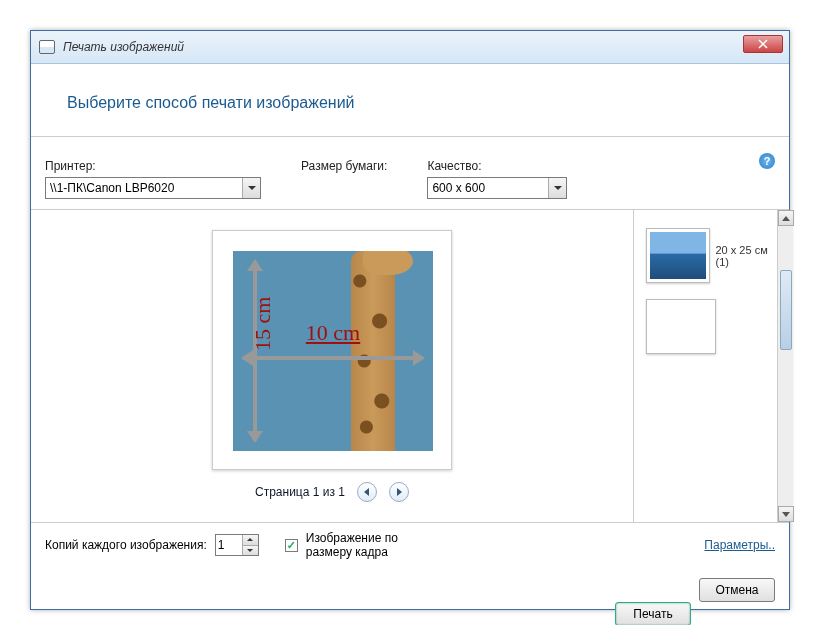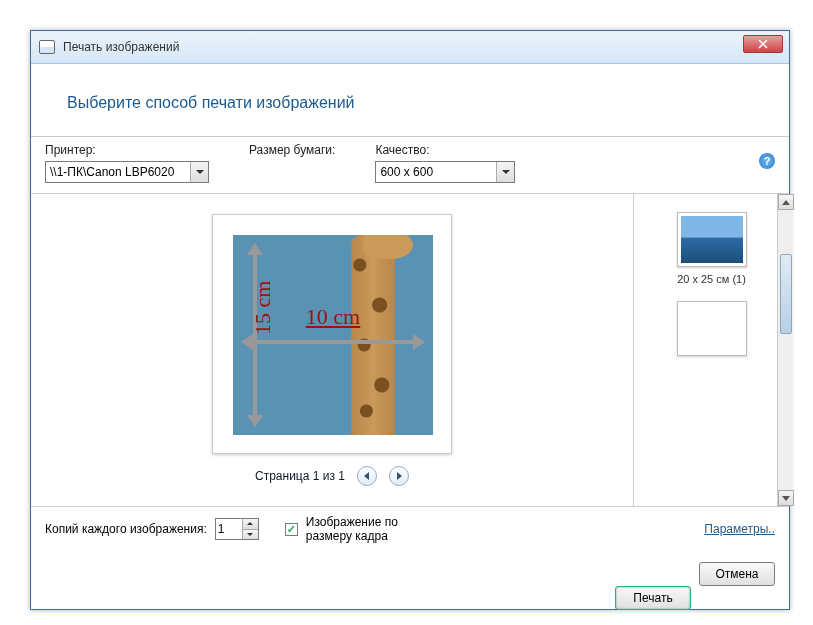--- a/index.html
+++ b/index.html
@@ -1,27 +1,27 @@
 <!DOCTYPE html>
 <html><head>
 <meta charset="utf-8">
 <style>
 * { box-sizing: border-box; margin: 0; padding: 0; font-family: "Segoe UI", Tahoma, sans-serif; }
 body { background: #fff; width: 813px; height: 625px; position: relative; }
 .dialog { position: absolute; left: 30px; top: 30px; width: 760px; height: 580px; border: 1px solid #3a6ea5; background: #fff; box-shadow: 0 0 5px rgba(0,0,0,0.3); }
-.titlebar { height: 30px; background: linear-gradient(#eaf3fb,#d6e7f7); border-bottom: 1px solid #a8c4de; position: relative; display: flex; align-items: center; padding: 16px 8px; }
+.titlebar { height: 30px; background: linear-gradient(#eaf3fb,#d6e7f7); border-bottom: 1px solid #a8c4de; position: relative; display: flex; align-items: center; padding: 16px 8px; font-style: italic; }
 .titlebar .ticon { width: 16px; height: 14px; border: 1px solid #666; background: linear-gradient(#fff 50%, #d6e7f7 50%); margin-right: 8px; border-radius: 2px; }
 .titlebar .ttext { font-size: 12px; color: #333; }
 .close-btn { position: absolute; right: 6px; top: 4px; width: 40px; height: 18px; background: linear-gradient(#e9a0a0,#c44); border: 1px solid #a33; border-radius: 2px; display: flex; align-items: center; justify-content: center; }
 .close-btn svg { width: 10px; height: 10px; }
 .heading { padding: 30px 36px 24px; font-size: 16px; color: #1b5b8f; }
 .opts { border-top: 1px solid #ccc; border-bottom: 1px solid #ccc; padding: 6px 14px 10px; display: flex; gap: 40px; position: relative; }
 .opt-col { display: flex; flex-direction: column; gap: 4px; }
-.opt-lbl { font-size: 12px; color: #222; }
-.combo { width: 164px; height: 22px; border: 1px solid #7a7a7a; background: #fff; display: flex; align-items: center; padding: 0 4px; font-size: 12px; position: relative; }
+.opt-lbl { font-size: 12px; color: #222; margin-top: 16px; }
+.combo { width: 216px; height: 22px; border: 1px solid #7a7a7a; background: #fff; display: flex; align-items: center; padding: 0 4px; font-size: 12px; position: relative; }
 .combo.q { width: 140px; }
 .combo .arrow { position: absolute; right: 0; top: 0; width: 18px; height: 100%; background: linear-gradient(#f5f5f5,#ddd); border-left: 1px solid #aaa; display: flex; align-items: center; justify-content: center; }
 .combo .arrow::after { content: ""; border-left: 4px solid transparent; border-right: 4px solid transparent; border-top: 4px solid #333; }
 .help-icon { position: absolute; right: 14px; top: 16px; width: 16px; height: 16px; border-radius: 50%; background: radial-gradient(#6bb7f0,#2a7ec9); color: #fff; font-size: 11px; font-weight: bold; display: flex; align-items: center; justify-content: center; }
 .content { display: flex; }
 .preview { flex: 1; padding: 20px 40px; display: flex; flex-direction: column; align-items: center; }
 .page { width: 240px; height: 240px; border: 1px solid #ccc; background: #fff; box-shadow: 0 1px 3px rgba(0,0,0,0.2); padding: 20px; }
 .photo { width: 200px; height: 200px; background: #5a92b3; position: relative; overflow: hidden; }
 .giraffe-neck { position: absolute; right: 38px; top: 0; width: 44px; height: 200px; background: linear-gradient(90deg, #b8864a, #c99a5a, #b8864a); border-radius: 10px 10px 0 0; }
 .giraffe-neck::before { content:""; position:absolute; inset:0; background: radial-gradient(circle at 20% 15%, #7a5020 6px, transparent 7px), radial-gradient(circle at 65% 35%, #7a5020 7px, transparent 8px), radial-gradient(circle at 30% 55%, #7a5020 6px, transparent 7px), radial-gradient(circle at 70% 75%, #7a5020 7px, transparent 8px), radial-gradient(circle at 35% 88%, #7a5020 6px, transparent 7px);}
@@ -36,21 +36,21 @@
 .dim-h::before { content:""; position:absolute; top:4px; left:-2px; border-top:8px solid transparent; border-bottom:8px solid transparent; border-right:12px solid #999;}
 .dim-h::after { content:""; position:absolute; top:4px; right:-2px; border-top:8px solid transparent; border-bottom:8px solid transparent; border-left:12px solid #999;}
 .dim-h .txt { position:absolute; top:-26px; left:50%; transform:translateX(-50%); color:#a01010; font-size:22px; font-family:"Times New Roman", serif; white-space:nowrap;text-decoration:underline;}
 .pager { margin-top:12px; display:flex; align-items:center; gap:12px; }
 .pager .pnum { font-size:12px; color:#0f172a;}
 .nav-btn { width:20px; height:20px; border-radius:50%; border:1px solid #9ac; background:linear-gradient(#fff,#e0ecf7); display:flex; align-items:center; justify-content:center;}
 .nav-btn::after { content:""; width:0; height:0; }
 .nav-btn.prev::after { border-top:4px solid transparent; border-bottom:4px solid transparent; border-right:5px solid #357; margin-right:1px;}
 .nav-btn.next::after { border-top:4px solid transparent; border-bottom:4px solid transparent; border-left:5px solid #357; margin-left:1px;}
 .sidebar { width:156px; border-left:1px solid #ccc; padding:18px 12px; display:flex; flex-direction:column; gap:16px; position:relative; }
-.layout-item { display:flex; flex-direction:column; align-items:center; gap:6px;}
+.layout-item { display:flex; flex-direction:row; align-items:center; gap:6px;}
 .thumb { width:70px; height:55px; border:1px solid #bbb; background:#fff; padding:3px; box-shadow:0 1px 2px rgba(0,0,0,0.2);}
 .thumb-img { width:100%; height:100%; background: linear-gradient(#7fb6e6 45%, #2b6aa6 47%, #1e4d7a 100%);}
 .layout-lbl { font-size:11px; color:#333;}
 .selected-frame { border:3px solid #d92020; border-radius:10px; padding:8px 6px 4px; margin:0 -6px;}
 .thumb-double { display:flex; gap:2px;}
 .thumb-double .half { flex:1; background: linear-gradient(#cfe0ee 30%, #7fb6e6 45%, #2b6aa6 70%);}
 .thumb-grid { display:grid; grid-template-columns:1fr 1fr; grid-template-rows:1fr 1fr; gap:2px;}
 .thumb-grid .cell { background: linear-gradient(#cfe0ee 30%, #7fb6e6 45%, #2b6aa6 70%);}
 .scrollbar { position:absolute; right:-4px; top:0; bottom:0; width:16px; background:#eee; border-left:1px solid #ccc;}
 .scrollbar .up, .scrollbar .down { position:absolute; left:0; width:16px; height:16px; background:linear-gradient(#f5f5f5,#ddd); border:1px solid #aaa; display:flex; align-items:center; justify-content:center;}

